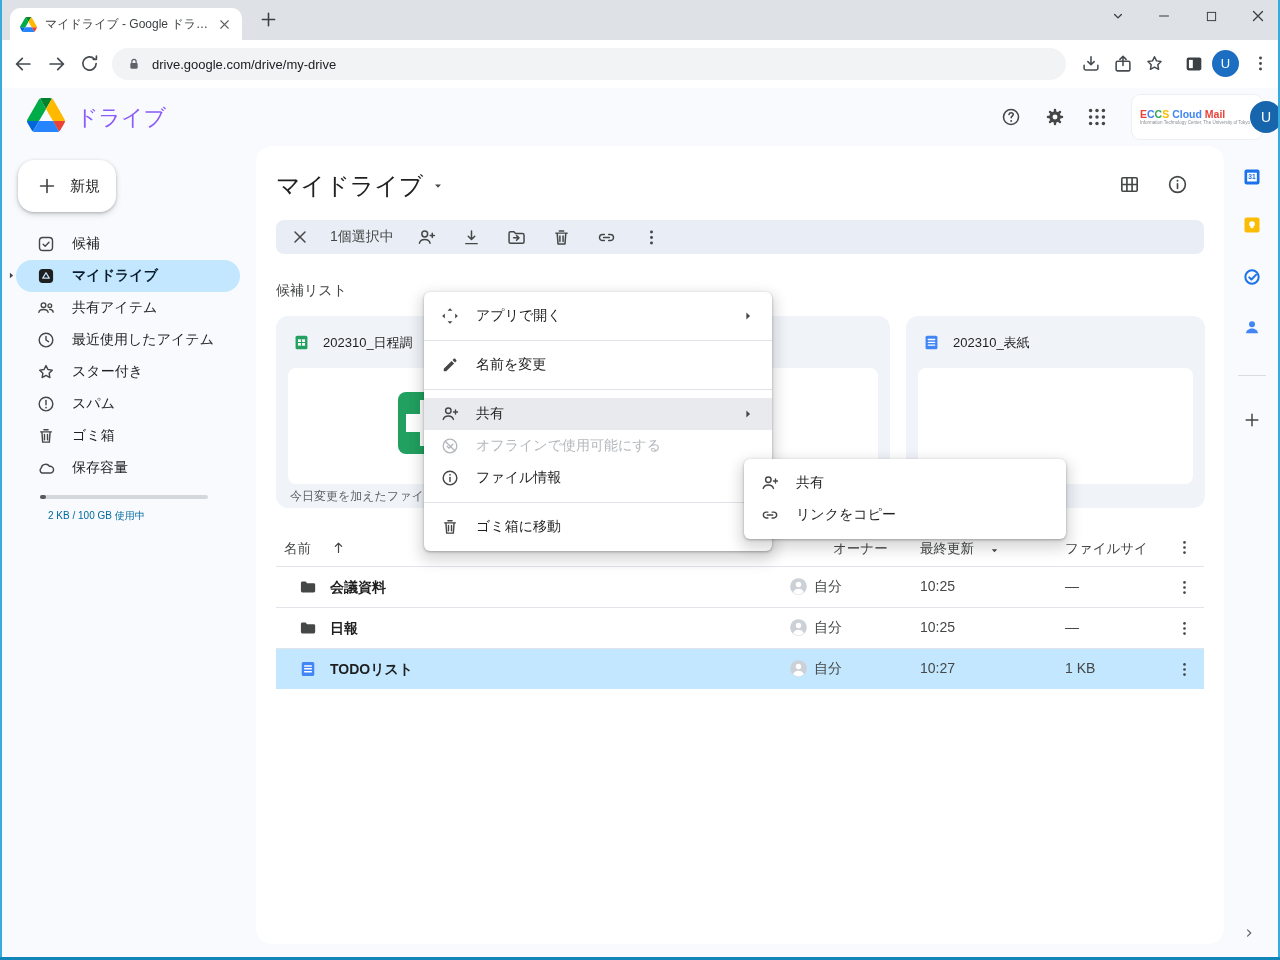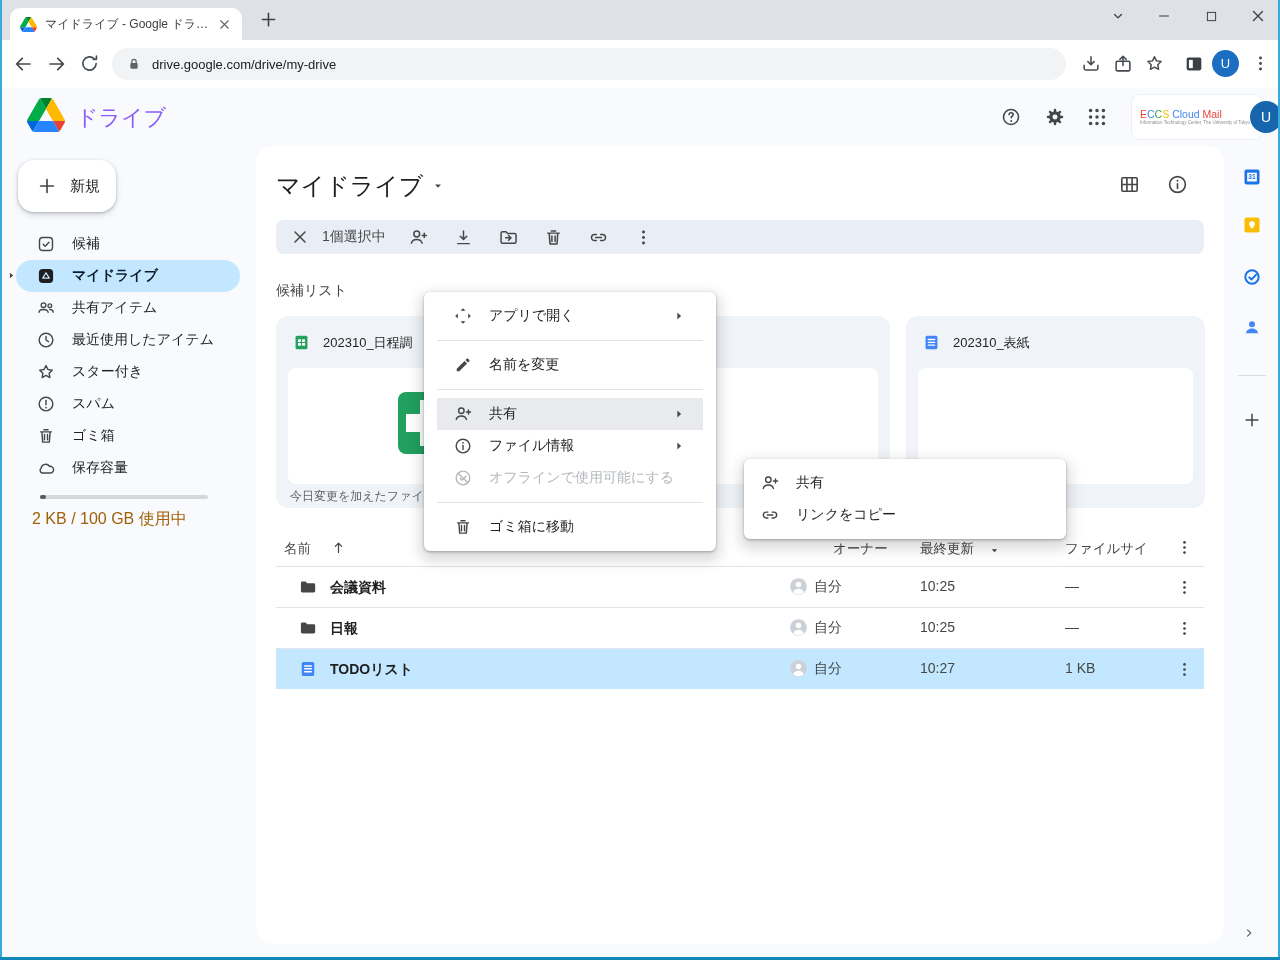--- a/index.html
+++ b/index.html
@@ -31,46 +31,46 @@
   
   .drive{position:absolute;left:0;top:88px;right:0;bottom:0;background:#f8fafd}
   .appname{position:absolute;left:76px;top:15px;font-size:22px;color:#8b5cf6}
   .search{position:absolute;left:264px;top:5px;width:694px;height:48px;background:#e9eef6;border-radius:24px;
           display:flex;align-items:center;padding:0 18px;box-sizing:border-box;gap:16px}
   .search .ph{font-size:15px;color:#44474a;flex:1}
   .hicon{position:absolute;top:18px;color:#444746}
   .badge{position:absolute;left:1132px;top:7px;width:130px;height:44px;background:#fff;border-radius:8px;
          box-shadow:0 0 0 1px #eceff3;display:flex;align-items:center;padding:0 6px 0 8px;box-sizing:border-box}
   .badge .blogo{flex:1;line-height:1}
-  .badge .l1{font-size:10.5px;font-weight:normal;letter-spacing:0;white-space:nowrap}
+  .badge .l1{font-size:10.5px;font-weight:bold;letter-spacing:0;white-space:nowrap}
   .badge .l2{font-size:4.5px;color:#8a8f94;margin-top:2px;white-space:nowrap}
   .avatar-lg{width:32px;height:32px;border-radius:50%;background:#1765ad;color:#fff;font-size:14px;
              display:flex;align-items:center;justify-content:center;flex:0 0 32px}
 
   
   .newbtn{position:absolute;left:18px;top:72px;width:98px;height:52px;background:#fff;border-radius:16px;
           box-shadow:0 1px 3px rgba(60,64,67,.3),0 3px 6px rgba(60,64,67,.15);
           display:flex;align-items:center;padding-left:18px;box-sizing:border-box;gap:12px;font-size:15px;color:#1f1f1f}
   .navlist{position:absolute;left:0;top:140px;width:256px}
   .nitem{height:32px;margin-left:16px;width:224px;border-radius:16px;display:flex;align-items:center;
          padding-left:20px;box-sizing:border-box;gap:16px;font-size:14px;color:#1f1f1f}
   .nitem.sel{background:#c2e7ff;font-weight:bold;color:#0b1c2c}
   .nitem .ic{color:#444746}
   .expander{position:absolute;left:5px;color:#444746}
   .sbar{position:absolute;left:40px;top:407px;width:168px;height:4px;background:#d4d7db;border-radius:2px}
   .sbar .fill{width:6px;height:4px;background:#565b60;border-radius:2px}
-  .stext{position:absolute;left:32px;top:421px;font-size:16px;color:#a16207}
+  .stext{position:absolute;left:48px;top:421px;font-size:10px;color:#0369a1}
 
   
   .maincard{position:absolute;left:256px;top:58px;width:968px;height:798px;background:#fff;border-radius:16px}
   .ptitle{position:absolute;left:20px;top:24px;font-size:24px;color:#1f1f1f;display:flex;align-items:center;gap:8px}
   .viewico{position:absolute;top:27px;color:#444746}
   .seltb{position:absolute;left:20px;top:74px;width:928px;height:34px;background:#e9eef6;border-radius:8px;
          display:flex;align-items:center;padding:0 14px;box-sizing:border-box}
-  .seltb .cnt{font-size:14px;color:#444746;margin-left:12px}
+  .seltb .cnt{font-size:14px;color:#444746;margin-left:20px}
   .seltb .grp{display:flex;align-items:center;gap:24px;margin-left:22px;color:#444746}
   .seclabel{position:absolute;left:20px;top:136px;font-size:14px;color:#444746}
 
   .cards{position:absolute;left:20px;top:170px;display:flex;gap:16px}
   .card{width:299px;height:192px;background:#f0f4f9;border-radius:12px;position:relative}
   .chead{position:absolute;left:16px;top:17px;right:12px;display:flex;align-items:center;gap:12px}
   .cname{font-size:13px;color:#1f1f1f;white-space:nowrap;overflow:hidden}
   .prev{position:absolute;left:12px;top:52px;right:12px;height:116px;background:#fff;border-radius:8px;overflow:hidden}
   .ccap{position:absolute;left:14px;top:172px;font-size:12px;color:#5f6368;white-space:nowrap;overflow:hidden;right:6px}
   .slogo{position:absolute;left:110px;top:24px;width:62px;height:62px;background:#21a05f;border-radius:8px}
@@ -89,22 +89,22 @@
   .c2{left:644px}.c3{left:789px}.c4{left:899px;color:#444746}
   .h0{left:8px}.h0a{left:54px;top:9px!important}.h1{left:557px}.h2{left:644px}.h2a{left:712px;top:14px!important}.h3{left:789px}.h4{left:899px;top:8px!important}
 
   
   .rail{position:absolute;right:0;top:0;width:56px;bottom:0}
   .railico{position:absolute;left:18px}
   .raildiv{position:absolute;left:14px;width:28px;height:1px;background:#dadce0;top:287px}
   .railchev{position:absolute;left:18px;top:838px;color:#5f6368}
 
   
-  .ctx{position:absolute;left:424px;top:292px;width:292px;background:#fff;border-radius:6px;z-index:50;
-       padding:8px 13px;box-sizing:border-box;
+  .ctx{position:absolute;left:424px;top:292px;width:348px;background:#fff;border-radius:6px;z-index:50;
+       padding:8px 0;box-sizing:border-box;
        box-shadow:0 1px 3px rgba(0,0,0,.3),0 6px 14px 4px rgba(0,0,0,.15)}
   .sub{position:absolute;left:744px;top:459px;width:322px;background:#fff;border-radius:6px;z-index:51;
        padding:8px 0;box-sizing:border-box;
        box-shadow:0 1px 3px rgba(0,0,0,.3),0 6px 14px 4px rgba(0,0,0,.15)}
   .mi{height:32px;display:flex;align-items:center;gap:16px;padding:0 14px 0 16px;font-size:14px;color:#1f1f1f}
   .mi .ic{color:#444746;flex:0 0 20px}
   .mi .ml{flex:1;white-space:nowrap}
   .mi .sc{font-size:13.5px;color:#5f6368}
   .mi .arr{color:#444746}
   .mi.hl{background:#e8eaed}
@@ -761,34 +761,34 @@
     <div class="mdiv"></div>
     <div class="mi hl">
       <svg class="ic" width="20" height="20">
           <use href="#i-person-add"></use>
         </svg>
       <span class="ml">共有</span>
       <svg class="ic arr" width="18" height="18">
           <use href="#i-chevR"></use>
         </svg>
     </div>
+    <div class="mi dis">
+      <svg class="ic" width="20" height="20">
+          <use href="#i-offline"></use>
+        </svg>
+      <span class="ml">オフラインで使用可能にする</span>
+    </div>
     <div class="mi">
       <svg class="ic" width="20" height="20">
           <use href="#i-info"></use>
         </svg>
       <span class="ml">ファイル情報</span>
       <svg class="ic arr" width="18" height="18">
           <use href="#i-chevR"></use>
         </svg>
-    </div>
-    <div class="mi dis">
-      <svg class="ic" width="20" height="20">
-          <use href="#i-offline"></use>
-        </svg>
-      <span class="ml">オフラインで使用可能にする</span>
     </div>
     <div class="mdiv"></div>
     <div class="mi">
       <svg class="ic" width="20" height="20">
           <use href="#i-trash"></use>
         </svg>
       <span class="ml">ゴミ箱に移動</span>
     </div>
   </div>
 

